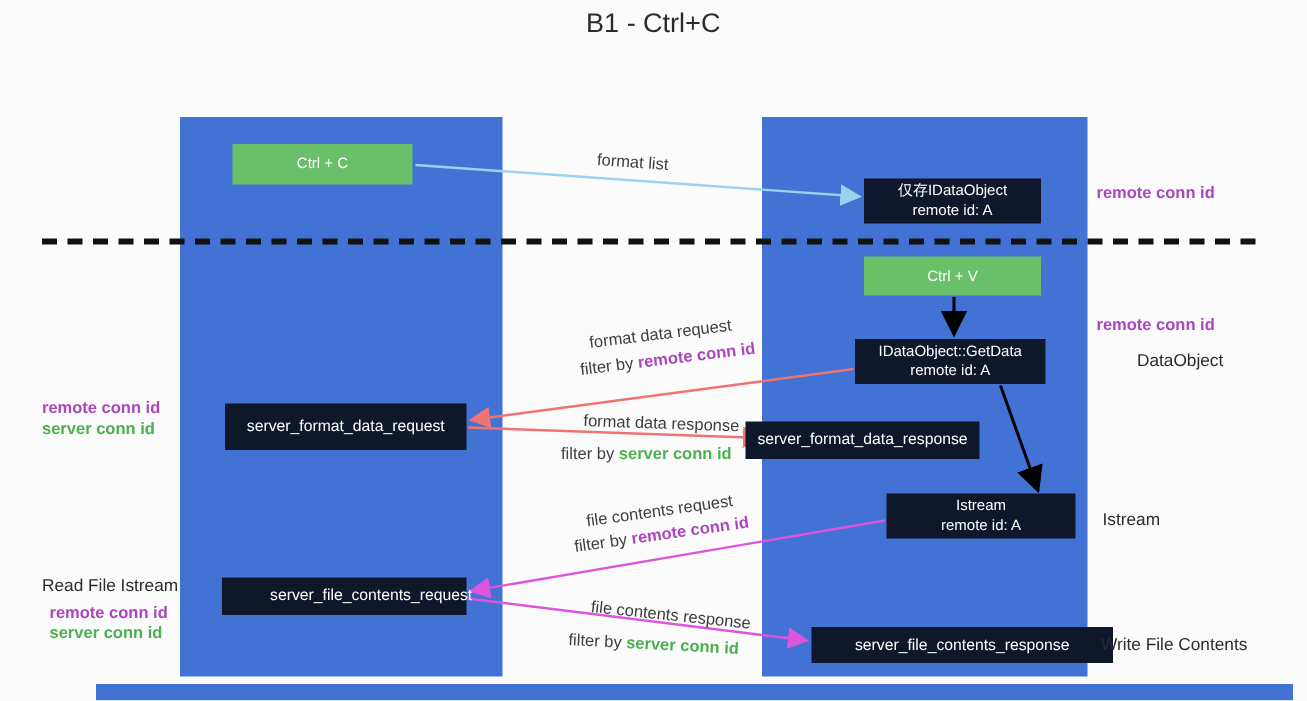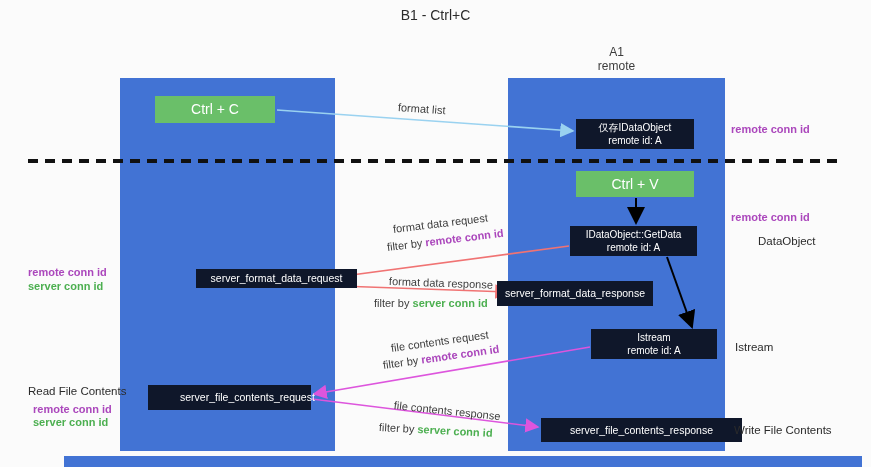--- a/index.html
+++ b/index.html
@@ -1,44 +1,40 @@
 <!DOCTYPE html>
 <html><head>
 <meta charset="utf-8">
 <style>
   * { margin:0; padding:0; box-sizing:border-box; }
   html,body { background:#fbfbfb; font-family:"Liberation Sans", sans-serif; }
   .canvas { position:relative; width:871px; height:467px; background:#fbfbfb; overflow:hidden; }
-  .title { position:absolute; top:6px; left:0; width:871px; text-align:center; font-size:14px; color:#2b2b2b; line-height:19px; }
+  .title { position:absolute; top:6px; left:0; width:871px; text-align:center; font-size:18px; color:#2b2b2b; line-height:19px; }
   .lane-header { position:absolute; top:45px; text-align:center; font-size:12px; color:#3c3c3c; line-height:14px; }
   .lane { position:absolute; background:#4273d4; }
   .box { position:absolute; color:#ffffff; text-align:center; display:flex; flex-direction:column; justify-content:center; line-height:13px; }
   .box.orange { background:#0f172a; font-size:10.5px; }
-  .box.green  { background:#6abf69; font-size:14px; }
+  .box.green  { background:#6abf69; font-size:10px; }
   .side-label { position:absolute; font-size:11.5px; color:#2b2b2b; white-space:nowrap; }
   .side-label.purple { color:#ab47bc; font-weight:bold; font-size:11px; }
   .side-label.greent { color:#4caf50; font-weight:bold; font-size:11px; }
   .arrow-label { position:absolute; font-size:11px; color:#3d3d3d; white-space:nowrap; transform-origin:left center; }
   .arrow-label .purple { color:#ab47bc; font-weight:bold; }
   .arrow-label .greent { color:#4caf50; font-weight:bold; }
   svg.overlay { position:absolute; left:0; top:0; pointer-events:none; }
 </style>
 </head>
 <body>
 
 <div class="canvas">
 
   <div class="title">
     <div>B1 - Ctrl+C</div>
   </div>
 
-  <div class="lane-header" style="left:508px;width:217px;">
-    <div>A1</div>
-    <div>remote</div>
-  </div>
 
   <div class="lane" style="left:120px;top:78px;width:215px;height:373px;"></div>
   <div class="lane" style="left:508px;top:78px;width:217px;height:373px;"></div>
   <div class="lane" style="left:64px;top:456px;width:798px;height:11px;"></div>
 
   <svg class="overlay" width="871" height="467" viewBox="0 0 871 467">
     <defs>
       <marker id="m-blue" markerWidth="9" markerHeight="9" refX="8" refY="4.5" orient="auto">
           <path d="M0,0 L9,4.5 L0,9 z" fill="#9ad2f0"></path>
         </marker>
@@ -75,21 +71,21 @@
 
   <div class="box green" style="left:576px;top:171px;width:118px;height:26px;">
     <span>Ctrl + V</span>
   </div>
 
   <div class="box orange" style="left:570px;top:226px;width:127px;height:30px;font-size:10px;justify-content:center;">
     <span>IDataObject::GetData</span>
     <span>remote id: A</span>
   </div>
 
-  <div class="box orange" style="left:150px;top:269px;width:161px;height:19px;margin-left:46px;">
+  <div class="box orange" style="left:150px;top:269px;width:161px;height:31px;">
     <span>server_format_data_request</span>
   </div>
 
   <div class="box orange" style="left:497px;top:281px;width:156px;height:25px;">
     <span>server_format_data_response</span>
   </div>
 
   <div class="box orange" style="left:591px;top:329px;width:126px;height:30px;font-size:10px;">
     <span>Istream</span>
     <span>remote id: A</span>
@@ -104,21 +100,21 @@
   </div>
 
   <div class="side-label purple" style="left:731px;top:123px;">remote conn id</div>
   <div class="side-label purple" style="left:731px;top:211px;">remote conn id</div>
   <div class="side-label" style="left:732px;top:235px;margin-left:26px;">DataObject</div>
   <div class="side-label" style="left:735px;top:341px;">Istream</div>
   <div class="side-label" style="left:734px;top:424px;">Write File Contents</div>
 
   <div class="side-label purple" style="left:28px;top:266px;">remote conn id</div>
   <div class="side-label greent" style="left:28px;top:280px;">server conn id</div>
-  <div class="side-label" style="left:28px;top:385px;">Read File Contents</div>
+  <div class="side-label" style="left:28px;top:385px;">Read File Istream</div>
   <div class="side-label purple" style="left:33px;top:403px;">remote conn id</div>
   <div class="side-label greent" style="left:33px;top:416px;">server conn id</div>
 
   <div class="arrow-label" style="left:398px;top:101px;transform:rotate(4deg);">format list</div>
 
   <div class="arrow-label" style="left:393px;top:223px;transform:rotate(-7deg);">format data request</div>
   <div class="arrow-label" style="left:387px;top:241px;transform:rotate(-7deg);">
     <span>filter by </span><span class="purple">remote conn id</span>
   </div>
 

